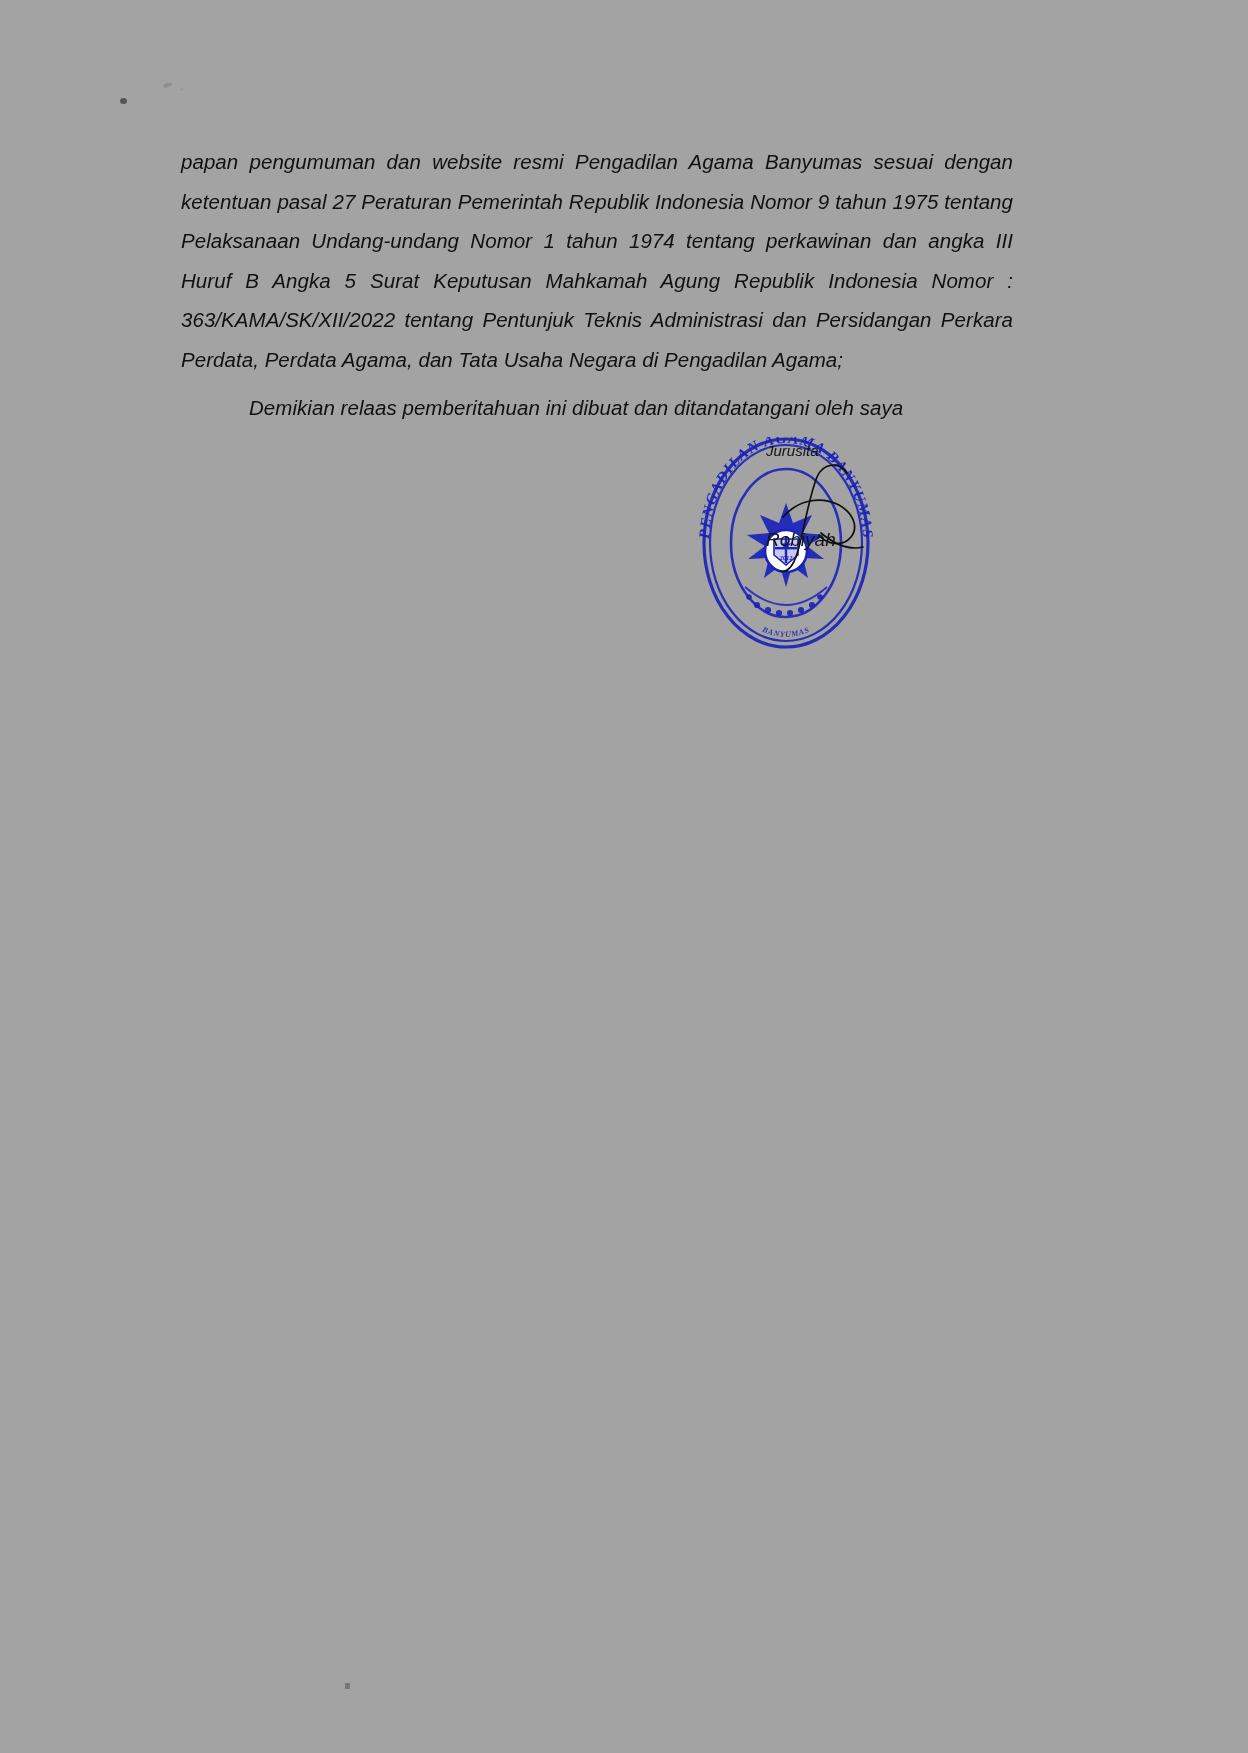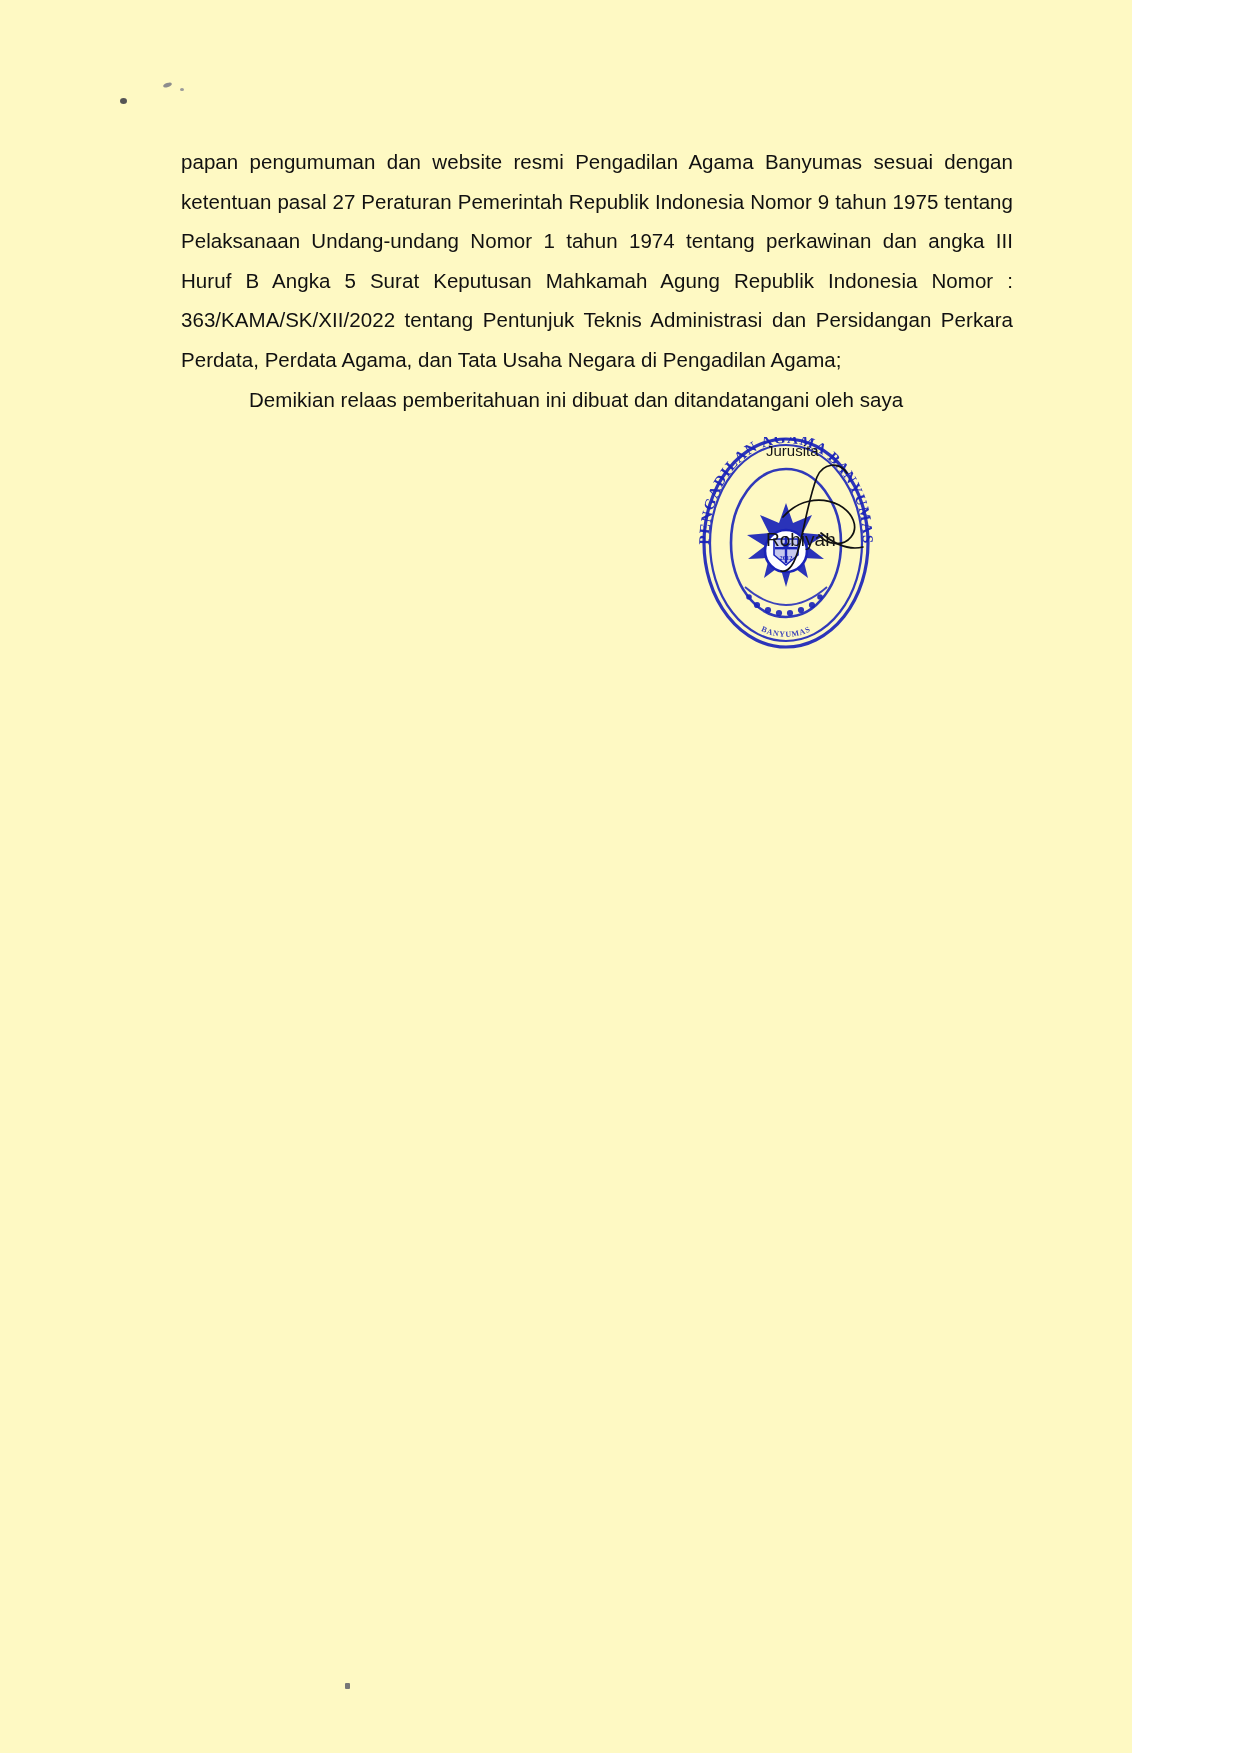--- a/index.html
+++ b/index.html
@@ -5,24 +5,25 @@
   html, body {
     margin: 0;
     padding: 0;
     background: #ffffff;
   }
   body {
     font-family: "Liberation Sans", sans-serif;
   }
   .page {
     position: relative;
-    width: 1132px;
+    width: 1248px;
     height: 1753px;
-    background: #fef9c3;
+    background: #a3a3a3;
     overflow: hidden;
+    font-style: italic;
   }
   
   .artifact {
     position: absolute;
     background: #b9b9b9;
     border-radius: 50%;
     pointer-events: none;
   }
   .artifact.a1 { left: 120px; top: 98px; width: 7px; height: 6px; background:#555; }
   .artifact.a2 { left: 163px; top: 83px; width: 9px; height: 4px; background:#8d8d8d; transform: rotate(-20deg); }
@@ -40,21 +41,21 @@
     text-align: justify;
     text-justify: inter-word;
     letter-spacing: 0.05px;
   }
   .body-text p {
     margin: 0;
   }
   .body-text p.closing {
     text-indent: 68px;
     text-align: left;
-    margin-top: 0;
+    margin-top: 8px;
   }
 
   
   .seal-wrap {
     position: absolute;
     left: 693px;
     top: 437px;
     width: 186px;
     height: 212px;
   }

